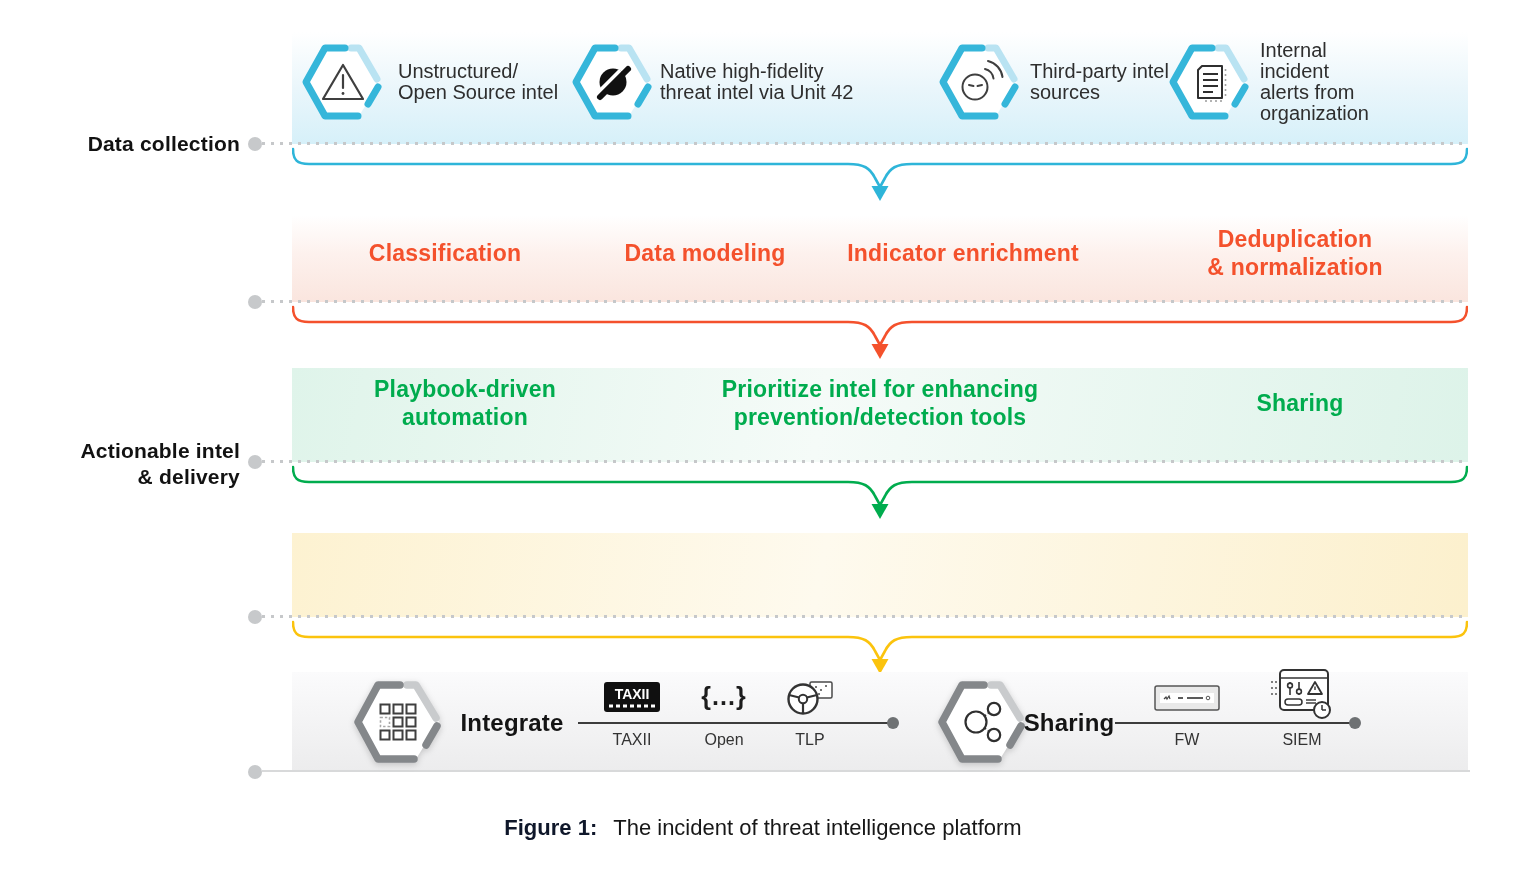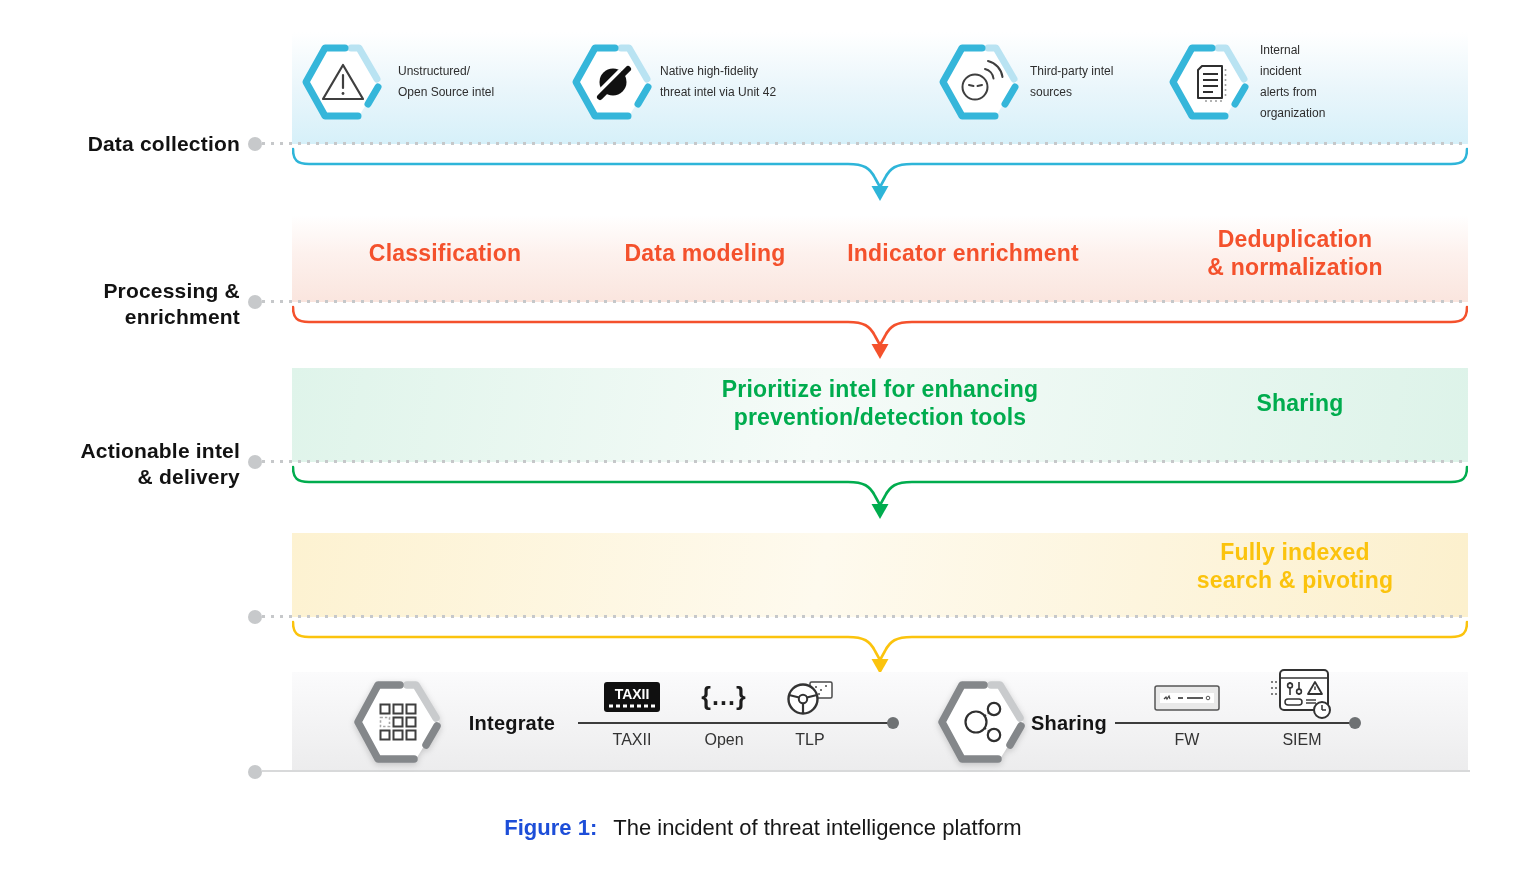--- a/index.html
+++ b/index.html
@@ -18,40 +18,40 @@
 
   
   .stage-label{position:absolute;left:30px;width:210px;text-align:right;font-weight:700;
                font-size:21px;line-height:26px;color:#121212;letter-spacing:.2px;}
   .dot{position:absolute;width:14px;height:14px;border-radius:50%;background:#c7c9cb;}
   .dotline{position:absolute;left:262px;width:1206px;height:3px;
            background:repeating-linear-gradient(90deg,#c6c8ca 0 3px,transparent 3px 9px);}
   .solidline{position:absolute;left:262px;width:1208px;height:2px;background:#d8d9da;}
 
   
-  .src-text{position:absolute;font-size:12px;line-height:21px;color:#2e2e2e;}
+  .src-text{position:absolute;font-size:20px;line-height:21px;color:#2e2e2e;}
   
   .kw{position:absolute;transform:translate(-50%,-50%);text-align:center;font-weight:700;
       font-size:23px;line-height:28px;letter-spacing:.2px;}
   .kw.orange{color:#f4512c;}
   .kw.green{color:#00ac4e;}
   .kw.yellow{color:#fbc30d;}
 
   .brace{position:absolute;left:292px;width:1176px;height:58px;}
 
   
-  .dis-label{position:absolute;transform:translate(-50%,-50%);font-weight:700;font-size:20px;color:#141414;letter-spacing:.2px;}
+  .dis-label{position:absolute;transform:translate(-50%,-50%);font-weight:700;font-size:24px;color:#141414;letter-spacing:.2px;}
   .conn-line{position:absolute;height:2px;background:#3c3c3c;top:722px;}
   .conn-dot{position:absolute;width:12px;height:12px;border-radius:50%;background:#6e7173;top:717px;}
   .tool-label{position:absolute;transform:translateX(-50%);top:731px;font-size:16px;color:#333;}
   .braces-glyph{position:absolute;transform:translate(-50%,-50%);font-size:25px;font-weight:700;color:#1c1c1c;letter-spacing:1px;}
 
   
   .caption{position:absolute;top:815px;left:0;width:1526px;text-align:center;font-size:22px;color:#171717;}
-  .caption .fig{color:#1d4ed8;font-weight:700;margin-right:16px;}
+  .caption .fig{color:#0f172a;font-weight:700;margin-right:16px;}
 </style>
 </head>
 <body>
 
 <div class="canvas">
 
   <div class="band r1"></div>
   <div class="dotline" style="top:142px"></div>
   <div class="dot" style="left:248px;top:137px"></div>
   <div class="stage-label" style="top:131px">Data collection</div>
@@ -128,43 +128,41 @@
   </svg>
 
   <div class="band r2"></div>
   <div class="kw orange" style="left:445px;top:253px">Classification</div>
   <div class="kw orange" style="left:705px;top:253px">Data modeling</div>
   <div class="kw orange" style="left:963px;top:253px">Indicator enrichment</div>
   <div class="kw orange pre" style="left:1295px;top:253px">Deduplication
 &amp; normalization</div>
   <div class="dotline" style="top:300px"></div>
   <div class="dot" style="left:248px;top:295px"></div>
-  <div class="stage-label pre" style="top:278px">Processing &amp;
-enrichment</div>
   <svg class="brace" style="top:305px" viewBox="0 0 1176 58">
     <path d="M 1,2 C 1,13 5,17 17,17 L 556,17 C 572,17 578,21 583,31 L 588,40 L 593,31 C 598,21 604,17 620,17 L 1159,17 C 1171,17 1175,13 1175,2" fill="none" stroke="#f4512c" stroke-width="2.6" stroke-linecap="round" stroke-linejoin="round"></path>
     <polygon points="579.5,39 596.5,39 588,54" fill="#f4512c"></polygon>
   </svg>
 
   <div class="band r3"></div>
+  <div class="kw green pre" style="left:465px;top:403px">Playbook-driven
+automation</div>
   <div class="kw green pre" style="left:880px;top:403px">Prioritize intel for enhancing
 prevention/detection tools</div>
   <div class="kw green" style="left:1300px;top:403px">Sharing</div>
   <div class="dotline" style="top:460px"></div>
   <div class="dot" style="left:248px;top:455px"></div>
   <div class="stage-label pre" style="top:438px">Actionable intel
 &amp; delivery</div>
   <svg class="brace" style="top:465px" viewBox="0 0 1176 58">
     <path d="M 1,2 C 1,13 5,17 17,17 L 556,17 C 572,17 578,21 583,31 L 588,40 L 593,31 C 598,21 604,17 620,17 L 1159,17 C 1171,17 1175,13 1175,2" fill="none" stroke="#00ac4e" stroke-width="2.6" stroke-linecap="round" stroke-linejoin="round"></path>
     <polygon points="579.5,39 596.5,39 588,54" fill="#00ac4e"></polygon>
   </svg>
 
   <div class="band r4"></div>
-  <div class="kw yellow pre" style="left:1295px;top:566px">Fully indexed
-search &amp; pivoting</div>
   <div class="dotline" style="top:615px"></div>
   <div class="dot" style="left:248px;top:610px"></div>
   <svg class="brace" style="top:620px" viewBox="0 0 1176 58">
     <path d="M 1,2 C 1,13 5,17 17,17 L 556,17 C 572,17 578,21 583,31 L 588,40 L 593,31 C 598,21 604,17 620,17 L 1159,17 C 1171,17 1175,13 1175,2" fill="none" stroke="#fbc30d" stroke-width="2.6" stroke-linecap="round" stroke-linejoin="round"></path>
     <polygon points="579.5,39 596.5,39 588,54" fill="#fbc30d"></polygon>
   </svg>
 
   <div class="band r5"></div>
   <div class="solidline" style="top:770px"></div>
   <div class="dot" style="left:248px;top:765px"></div>

